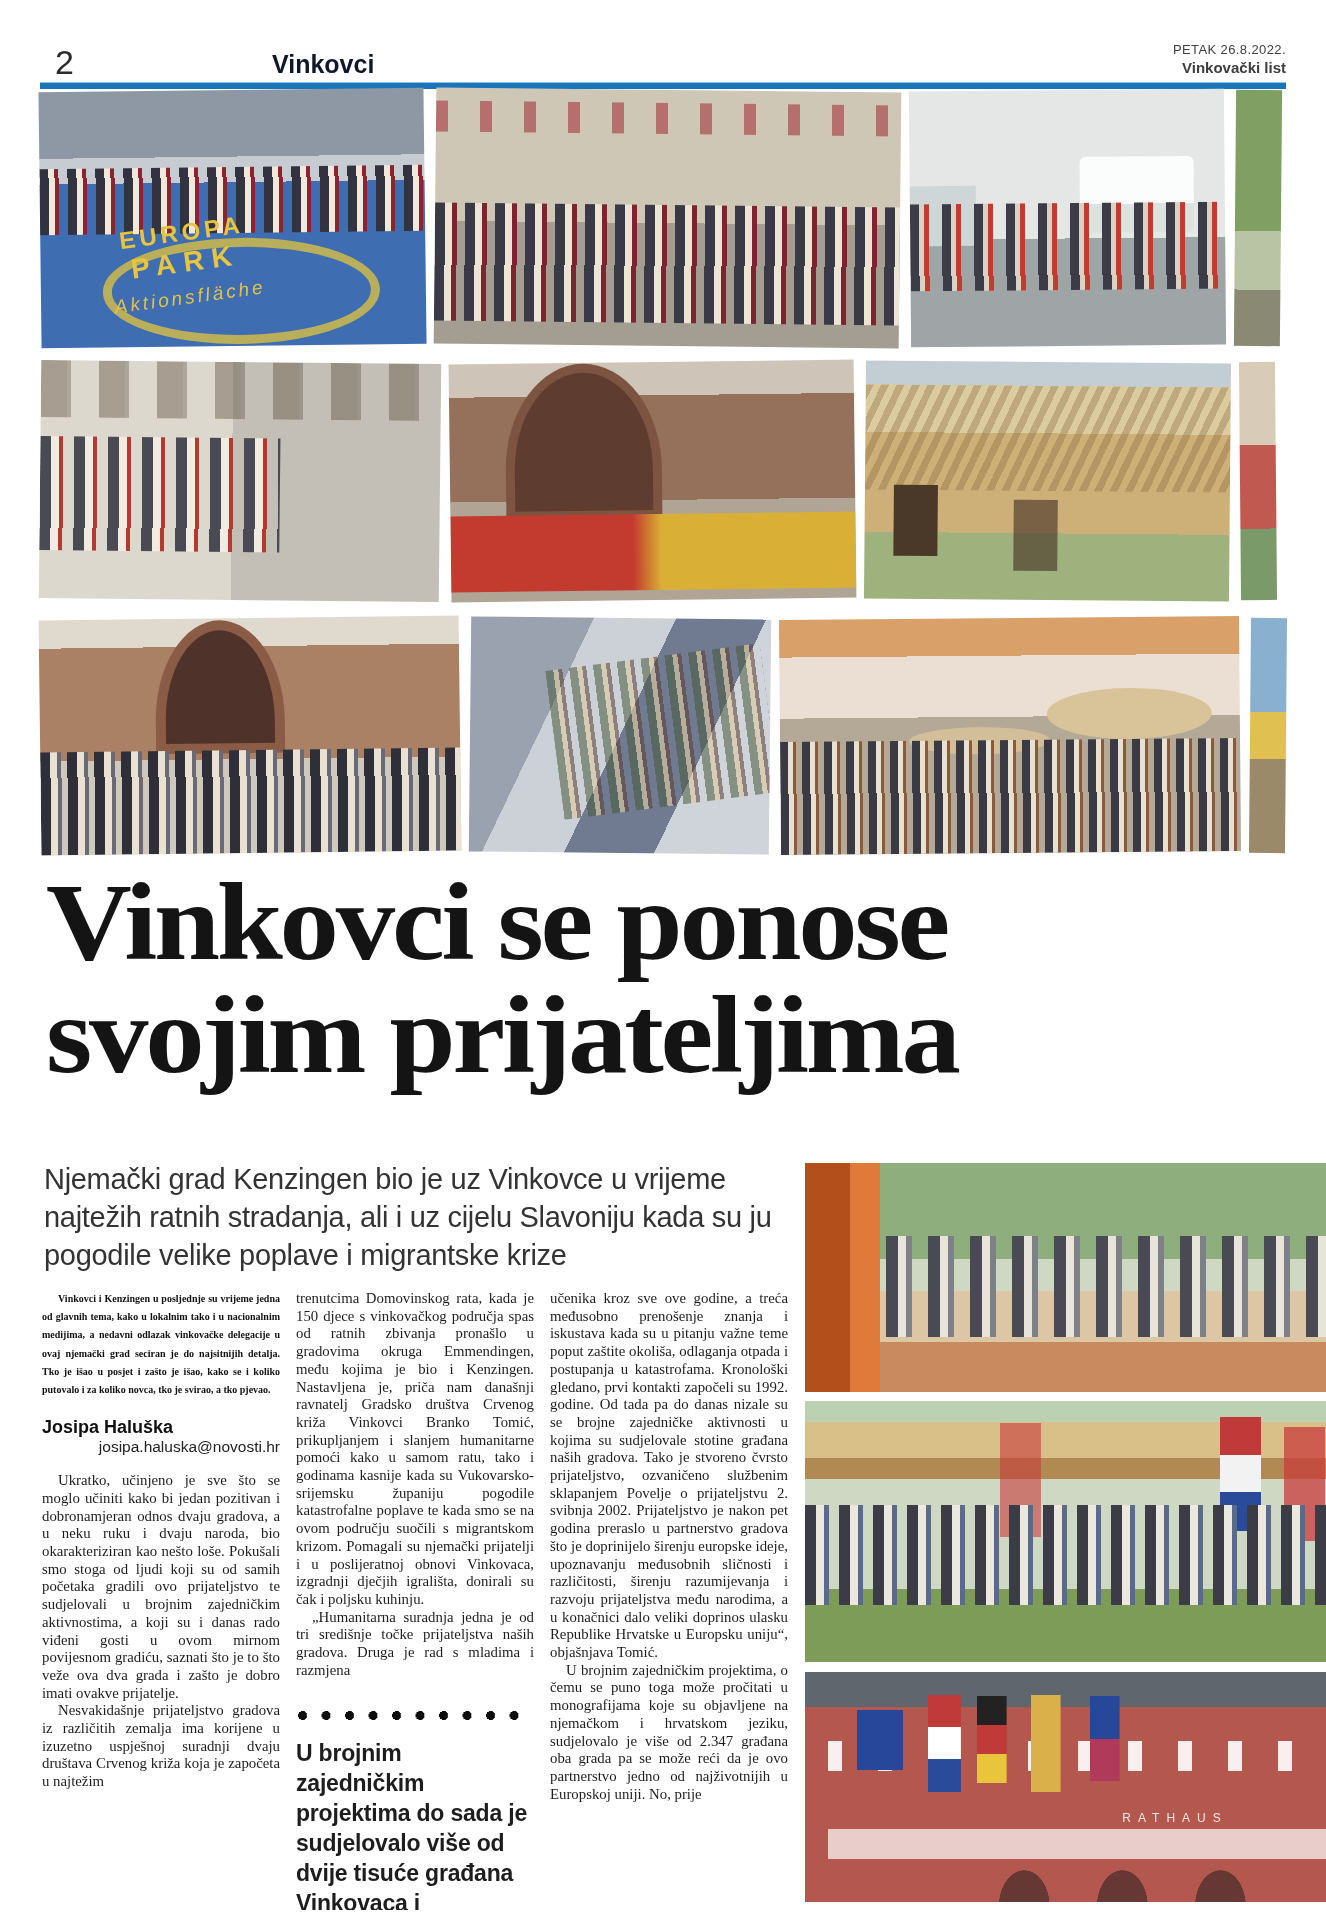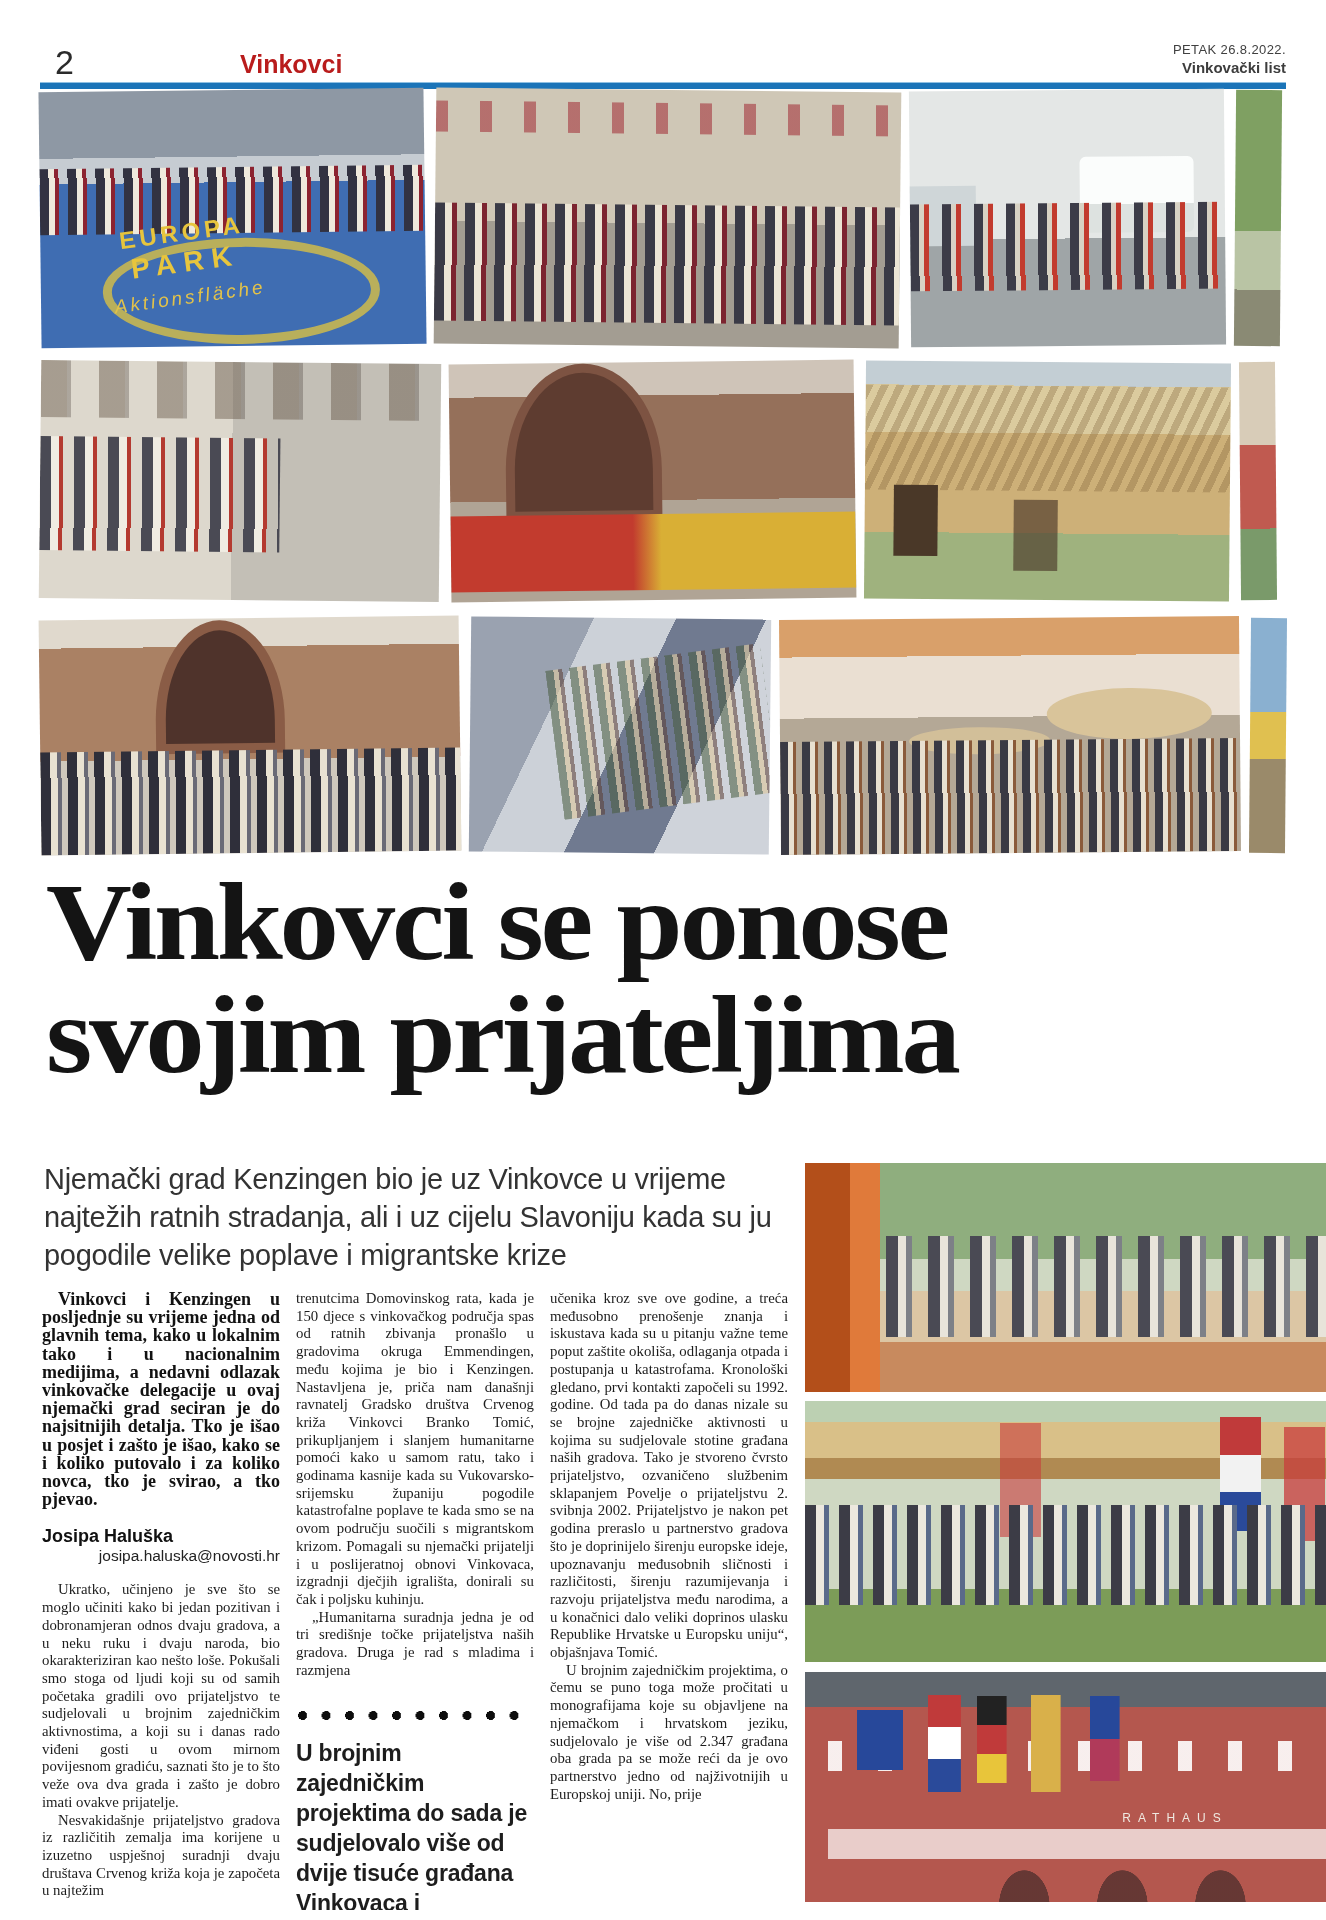--- a/index.html
+++ b/index.html
@@ -2,21 +2,21 @@
 <html lang="hr" style="--accent: #1b74b8;"><head>
 <meta charset="utf-8">
 <style>
   :root{ --accent:#1b74b8; }
   html,body{margin:0;padding:0;background:#e9e9e9;}
   .page{position:relative;width:1326px;height:1920px;background:#fff;margin:0 auto;
         font-family:"Liberation Serif",serif;color:#1c1c1c;overflow:hidden;}
 
   
   .pagenum{position:absolute;left:55px;top:44px;font:400 34px/36px "Liberation Sans",sans-serif;color:#2b2b2b;}
-  .section{position:absolute;left:240px;top:50px;font:700 25px/28px "Liberation Sans",sans-serif;color:#b91c1c;}
+  .section{position:absolute;left:272px;top:50px;font:700 25px/28px "Liberation Sans",sans-serif;color:#0f172a;}
   .dateline{position:absolute;right:40px;top:42px;text-align:right;font-family:"Liberation Sans",sans-serif;}
   .date{font-size:13px;color:#404040;letter-spacing:.4px;}
   .pub{font-size:15px;color:#3d3d3d;font-weight:700;margin-top:2px;}
   .rule{position:absolute;left:40px;right:40px;top:82px;height:6px;background:var(--accent);border-top:1px solid #8fc0e2;}
 
   
   .row{position:absolute;left:40px;width:1246px;display:flex;gap:10px;}
   #row1{top:90px;height:256px;}
   #row2{top:362px;height:238px;}
   #row3{top:618px;height:235px;}
@@ -74,21 +74,21 @@
   #t3d{background:linear-gradient(180deg,#8ab0d0 0 40%,#e0c050 40% 60%,#9a8a6a 60%);}
 
   
   .headline{position:absolute;left:46px;top:866px;width:1270px;font-weight:700;color:#141414;}
   .hl{font-size:110px;line-height:113px;letter-spacing:-3px;transform:scaleX(1.08);transform-origin:0 50%;white-space:nowrap;}
   .sub{position:absolute;left:44px;top:1160px;width:750px;font:400 29px/38px "Liberation Sans",sans-serif;color:#333;letter-spacing:-.3px;}
 
   
   .col{position:absolute;top:1290px;width:238px;height:620px;font-size:14.8px;line-height:17.7px;text-align:justify;overflow:hidden;}
   #col1{left:42px}#col2{left:296px}#col3{left:550px}
-  .intro{font-weight:700;font-size:18px;line-height:18.2px;text-indent:16px;color:#111;}
+  .intro{font-weight:700;font-size:10px;line-height:18.2px;text-indent:16px;color:#111;}
   .author{font:700 18px/20px "Liberation Sans",sans-serif;margin-top:18px;color:#111;text-align:left;}
   .email{font:400 15.5px/20px "Liberation Sans",sans-serif;color:#222;margin-bottom:15px;text-align:right;}
   .p{text-indent:16px;margin:0;}
   .p.cont{text-indent:0;font-family:Liberation Serif, serif;}
   .quote{margin-top:32px;font-family:"Liberation Sans",sans-serif;}
   .dots{height:9px;width:224px;margin:0 0 18px 2px;
         background:radial-gradient(circle 4.5px at 4.5px 50%,#0d0d0d 98%,rgba(0,0,0,0)) 0 0/23.5px 9px repeat-x;}
   .quotetext{font-weight:700;font-size:23px;line-height:30px;color:#1d1d1d;text-align:left;letter-spacing:-.2px;}
 
   

